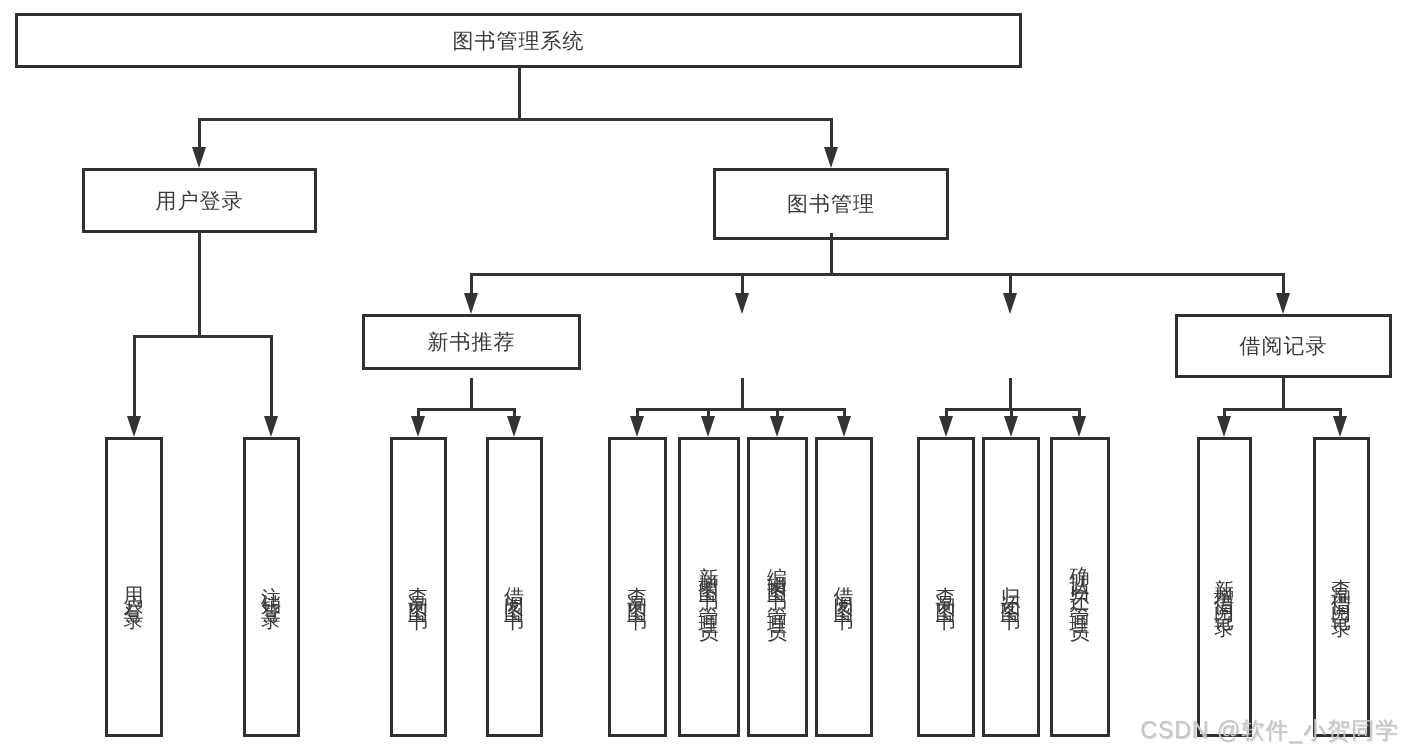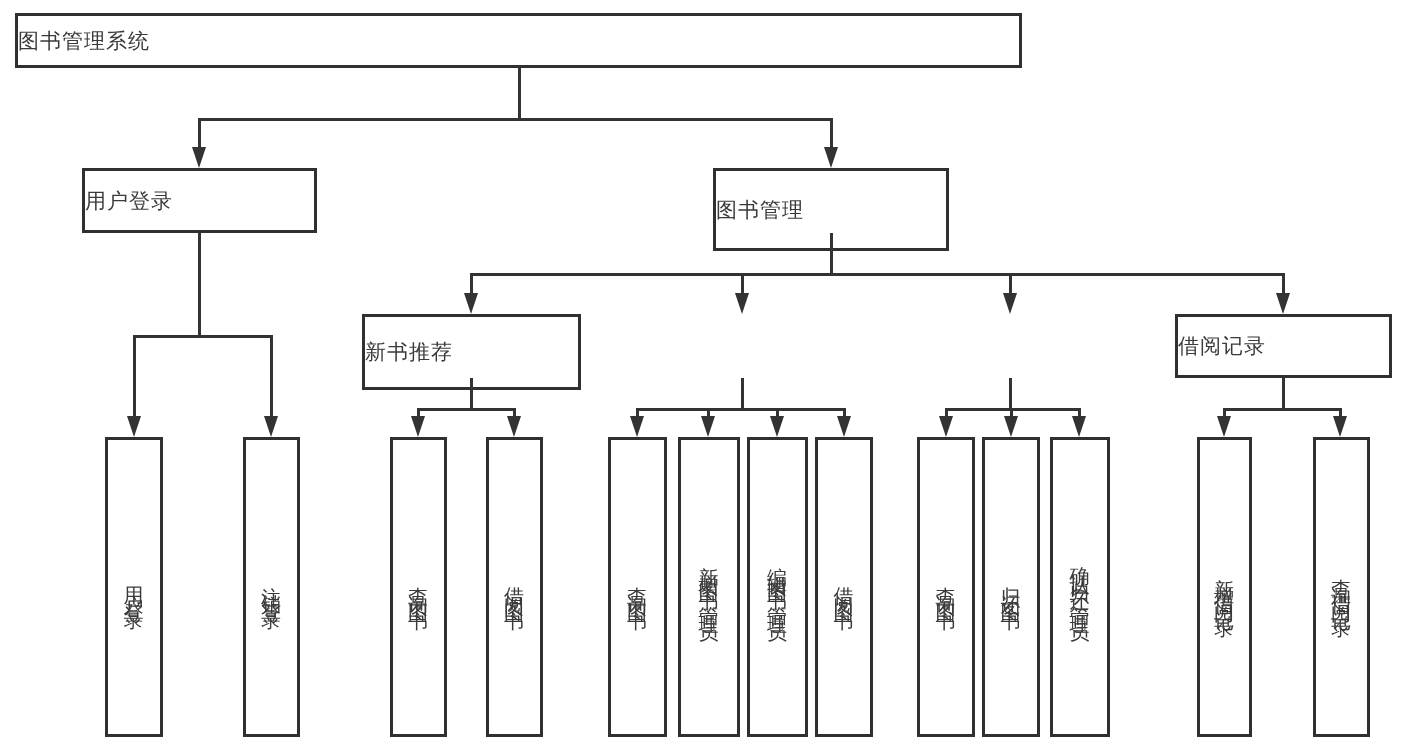--- a/index.html
+++ b/index.html
@@ -4,21 +4,21 @@
 <style>
   * { margin:0; padding:0; box-sizing:border-box; }
   html,body { background:#ffffff; }
   body { font-family:"Liberation Sans","DejaVu Sans",sans-serif; }
   .canvas {
     position:relative; width:1405px; height:747px;
     background:#ffffff; overflow:hidden;
   }
   .node {
     position:absolute; border:3px solid #303030; background:#ffffff;
-    display:flex; align-items:center; 
+    display:flex; align-items:center; justify-content:center;
     font-size:21px; color:#3a3a3a; letter-spacing:1px;
   }
   .vnode {
     position:absolute; top:437px; height:300px;
     border:3px solid #303030; background:#ffffff;
     display:flex; align-items:center; justify-content:center;
   }
   .vtext {
     writing-mode:vertical-rl; text-orientation:mixed;
     font-size:20px; letter-spacing:8px; color:#3a3a3a; line-height:1;
@@ -43,25 +43,25 @@
 
 <div class="canvas">
 
   <div class="node" style="left:15px;top:13px;width:1007px;height:55px">
     <span>图书管理系统</span>
   </div>
 
   <div class="node" style="left:82px;top:168px;width:235px;height:65px">
     <span>用户登录</span>
   </div>
-  <div class="node" style="left:713px;top:168px;width:236px;height:83px">
+  <div class="node" style="left:713px;top:168px;width:236px;height:72px">
     <span>图书管理</span>
   </div>
 
-  <div class="node" style="left:362px;top:314px;width:219px;height:76px">
+  <div class="node" style="left:362px;top:314px;width:219px;height:56px">
     <span>新书推荐</span>
   </div>
   <div class="node" style="left:1175px;top:314px;width:217px;height:64px">
     <span>借阅记录</span>
   </div>
 
   <div class="vnode" style="left:105px;width:58px">
     <span class="vtext">用户登录</span>
   </div>
   <div class="vnode" style="left:243px;width:57px">
@@ -157,14 +157,15 @@
   <div class="arrow" style="left:1004px;top:416px"></div>
   <div class="arrow" style="left:1072px;top:416px"></div>
 
   <div class="vline" style="left:1282px;top:378px;height:33px"></div>
   <div class="hline" style="left:1223px;top:408px;width:119px"></div>
   <div class="vline" style="left:1223px;top:408px;height:12px"></div>
   <div class="vline" style="left:1339px;top:408px;height:12px"></div>
   <div class="arrow" style="left:1217px;top:416px"></div>
   <div class="arrow" style="left:1333px;top:416px"></div>
 
+  <div class="watermark">CSDN @软件_小贺同学</div>
 
 </div>
 
 </body></html>

